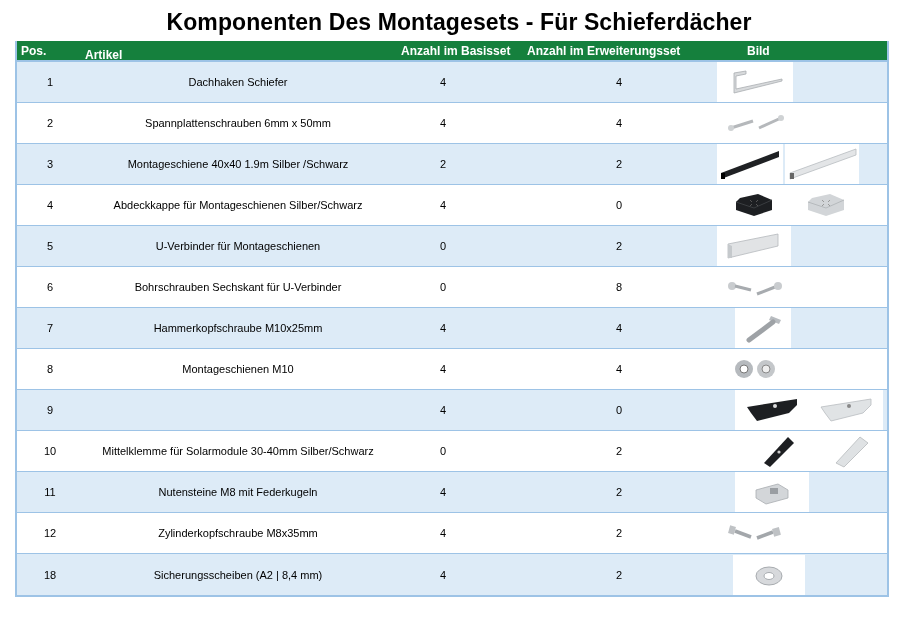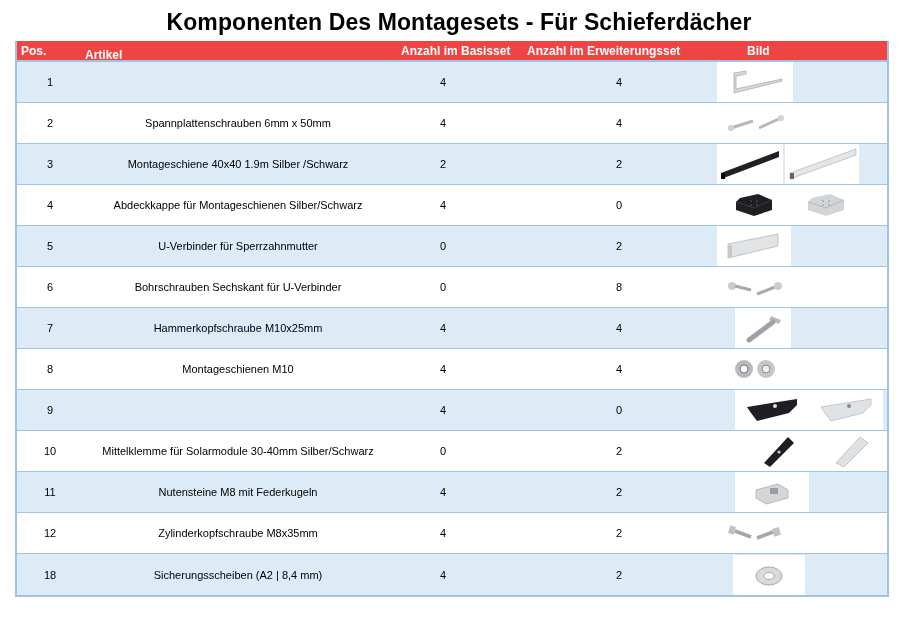--- a/index.html
+++ b/index.html
@@ -1,19 +1,19 @@
 <!DOCTYPE html>
 <html><head>
 <meta charset="utf-8">
 <style>
   html, body { margin:0; padding:0; background:#ffffff; }
   body { width:918px; height:618px; position:relative; overflow:hidden; font-family:"Liberation Sans", sans-serif; color:#000; }
   .title { position:absolute; left:0; top:9px; width:918px; text-align:center; font-size:23px; font-weight:bold; color:#000; letter-spacing:0.1px; }
   .tbl { position:absolute; left:15px; top:41px; width:874px; border-left:2px solid #9dc3e6; border-right:2px solid #9dc3e6; border-bottom:2px solid #9dc3e6; box-sizing:border-box; }
-  .hdr { height:19px; background:#ef4444; display:flex; align-items:center; color:#fff; font-weight:bold; font-size:12px; border-bottom:2px solid #9dc3e6; }
+  .hdr { height:19px; background:#15803d; display:flex; align-items:center; color:#fff; font-weight:bold; font-size:12px; border-bottom:2px solid #9dc3e6; }
   .hdr span { position:absolute; }
   .row { position:relative; height:41px; border-bottom:1px solid #9dc3e6; box-sizing:border-box; }
   .row.odd { background:#ddebf7; }
   .row.even { background:#ffffff; }
   .row:last-child { border-bottom:none; }
   .cell { position:absolute; top:0; height:100%; display:flex; align-items:center; justify-content:center; font-size:11px; color:#000; }
   .c-pos { left:0; width:66px; }
   .c-art { left:66px; width:310px; }
   .c-basis { left:370px; width:112px; }
   .c-erw { left:537px; width:130px; }
@@ -30,20 +30,21 @@
   <div class="hdr" style="position:relative;">
     <span style="left:4px;">Pos.</span>
     <span style="left:68px;margin-top:8px;">Artikel</span>
     <span style="left:384px;">Anzahl im Basisset</span>
     <span style="left:510px;">Anzahl im Erweiterungsset</span>
     <span style="left:730px;">Bild</span>
   </div>
 
   <div class="row odd">
     <div class="cell c-pos">1</div>
+    <div class="cell c-art">Dachhaken Schiefer</div>
     <div class="cell c-basis">4</div>
     <div class="cell c-erw">4</div>
     <div class="cell c-img">
       <div class="imgbox" style="width:76px;">
         <svg width="62" height="30" viewBox="0 0 62 30">
             <path d="M10 6 L22 4 L22 7 L12 9 L12 22 L58 12 L58 14 L10 26 Z" fill="#d8dadc" stroke="#a9adb1" stroke-width="0.8"></path>
           </svg>
       </div>
     </div>
   </div>
@@ -104,21 +105,21 @@
             <path d="M12 10 L30 6 L44 12 L44 22 L26 28 L8 22 L8 14 Z" fill="#d2d5d8"></path>
             <path d="M8 14 L26 20 L44 12" stroke="#b6babd" fill="none"></path>
             <path d="M22 12 L24 14 M30 12 L28 14 M22 18 L24 16 M30 18 L28 16" stroke="#999" stroke-width="1"></path>
           </svg>
       </div>
     </div>
   </div>
 
   <div class="row odd">
     <div class="cell c-pos">5</div>
-    <div class="cell c-art">U-Verbinder für Sperrzahnmutter</div>
+    <div class="cell c-art">U-Verbinder für Montageschienen</div>
     <div class="cell c-basis">0</div>
     <div class="cell c-erw">2</div>
     <div class="cell c-img">
       <div class="imgbox" style="width:74px;">
         <svg width="64" height="32" viewBox="0 0 64 32">
             <path d="M6 14 L56 4 L56 16 L6 28 Z" fill="#e1e3e5" stroke="#b5b9bd" stroke-width="0.8"></path>
             <path d="M6 14 L6 28 L10 28 L10 16 Z" fill="#c5c9cc"></path>
           </svg>
       </div>
     </div>

